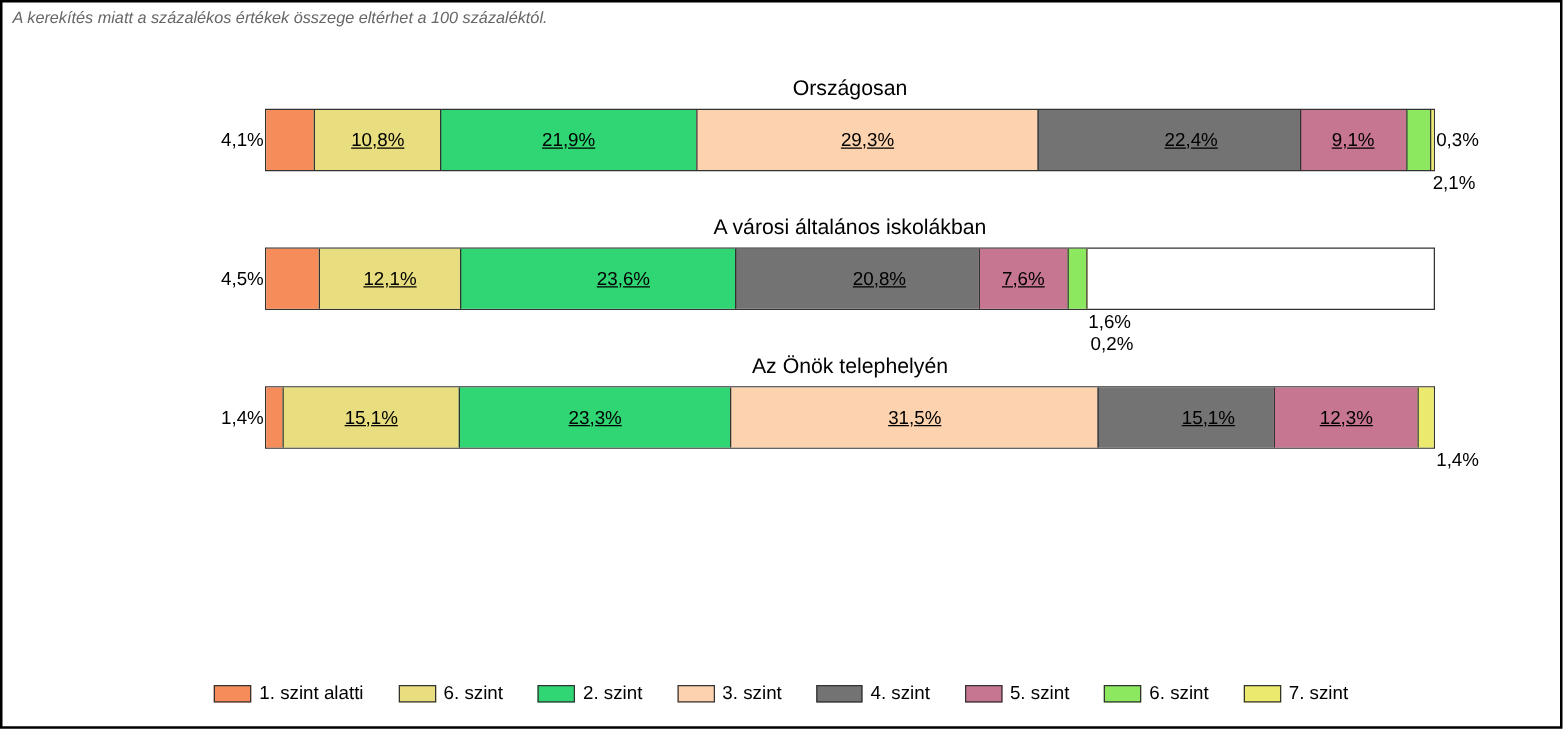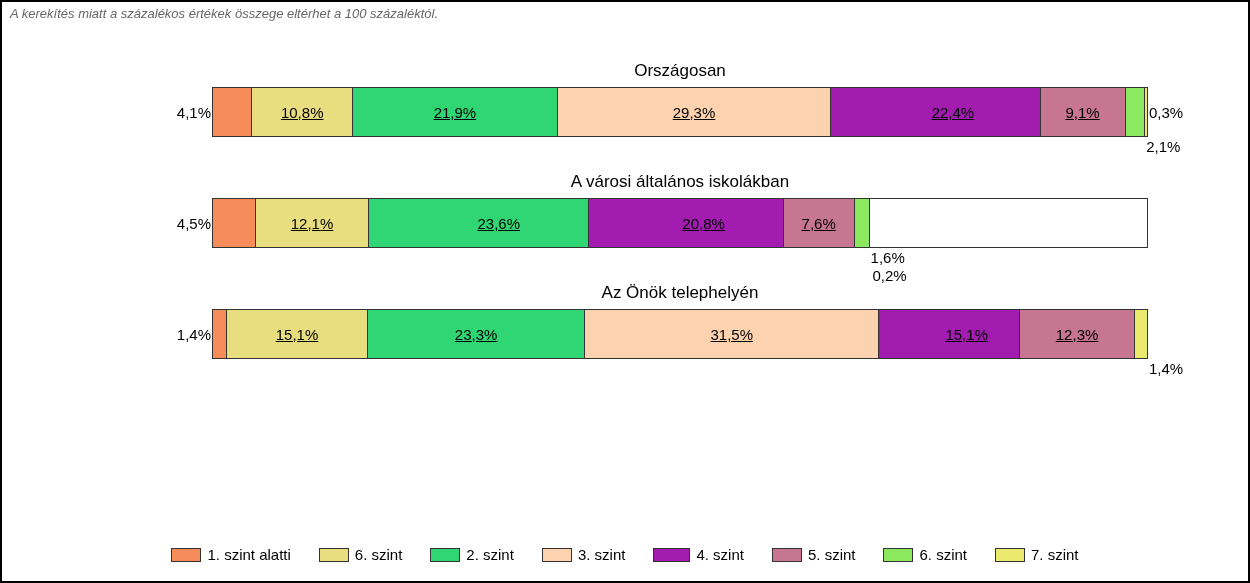--- a/index.html
+++ b/index.html
@@ -95,21 +95,21 @@
   }
   .swatch {
     width: 30px;
     height: 14px;
     border: 1px solid #333;
   }
   .c0 { background: #f58c5a; }
   .c1 { background: #e8dd7f; }
   .c2 { background: #2fd673; }
   .c3 { background: #fcd3ae; }
-  .c4 { background: #a21caf; padding-left: 35px; }
+  .c4 { background: #737373; padding-left: 35px; }
   .c5 { background: #c77691; }
   .c6 { background: #8ce85f; }
   .c7 { background: #ece96f; }
 </style>
 </head>
 <body>
 
 <div class="chart-container">
   <div class="note">A kerekítés miatt a százalékos értékek összege eltérhet a 100 százaléktól.</div>
 

